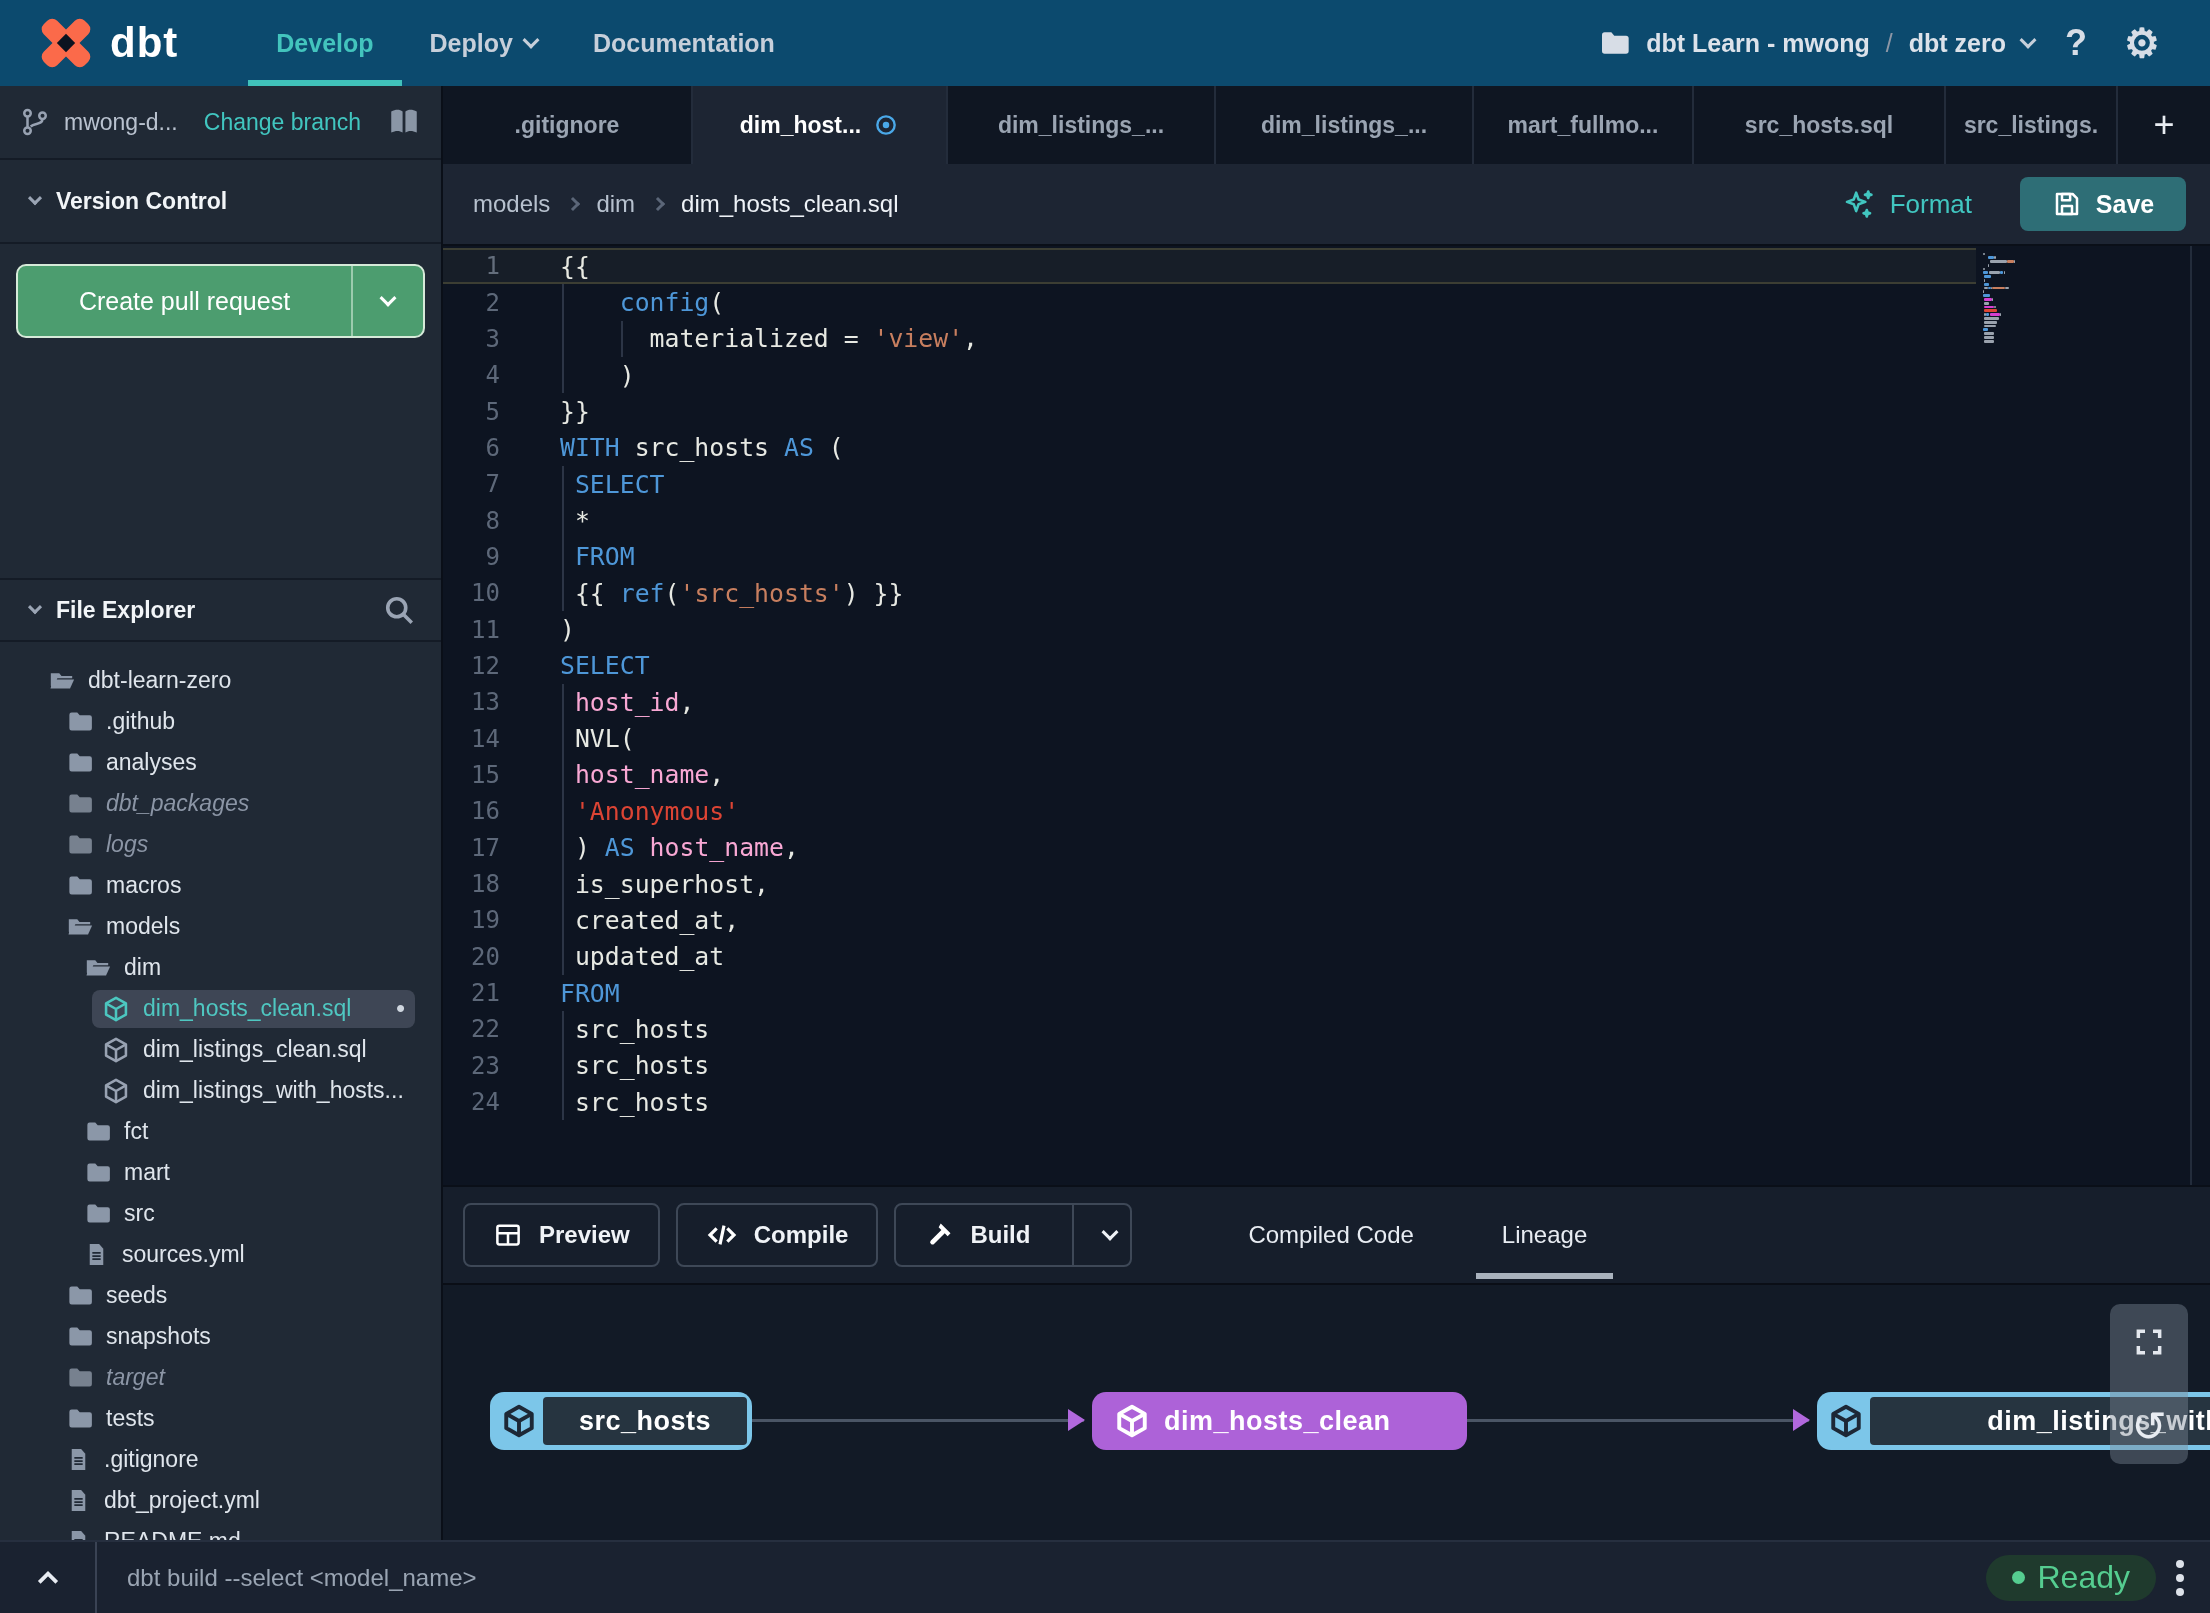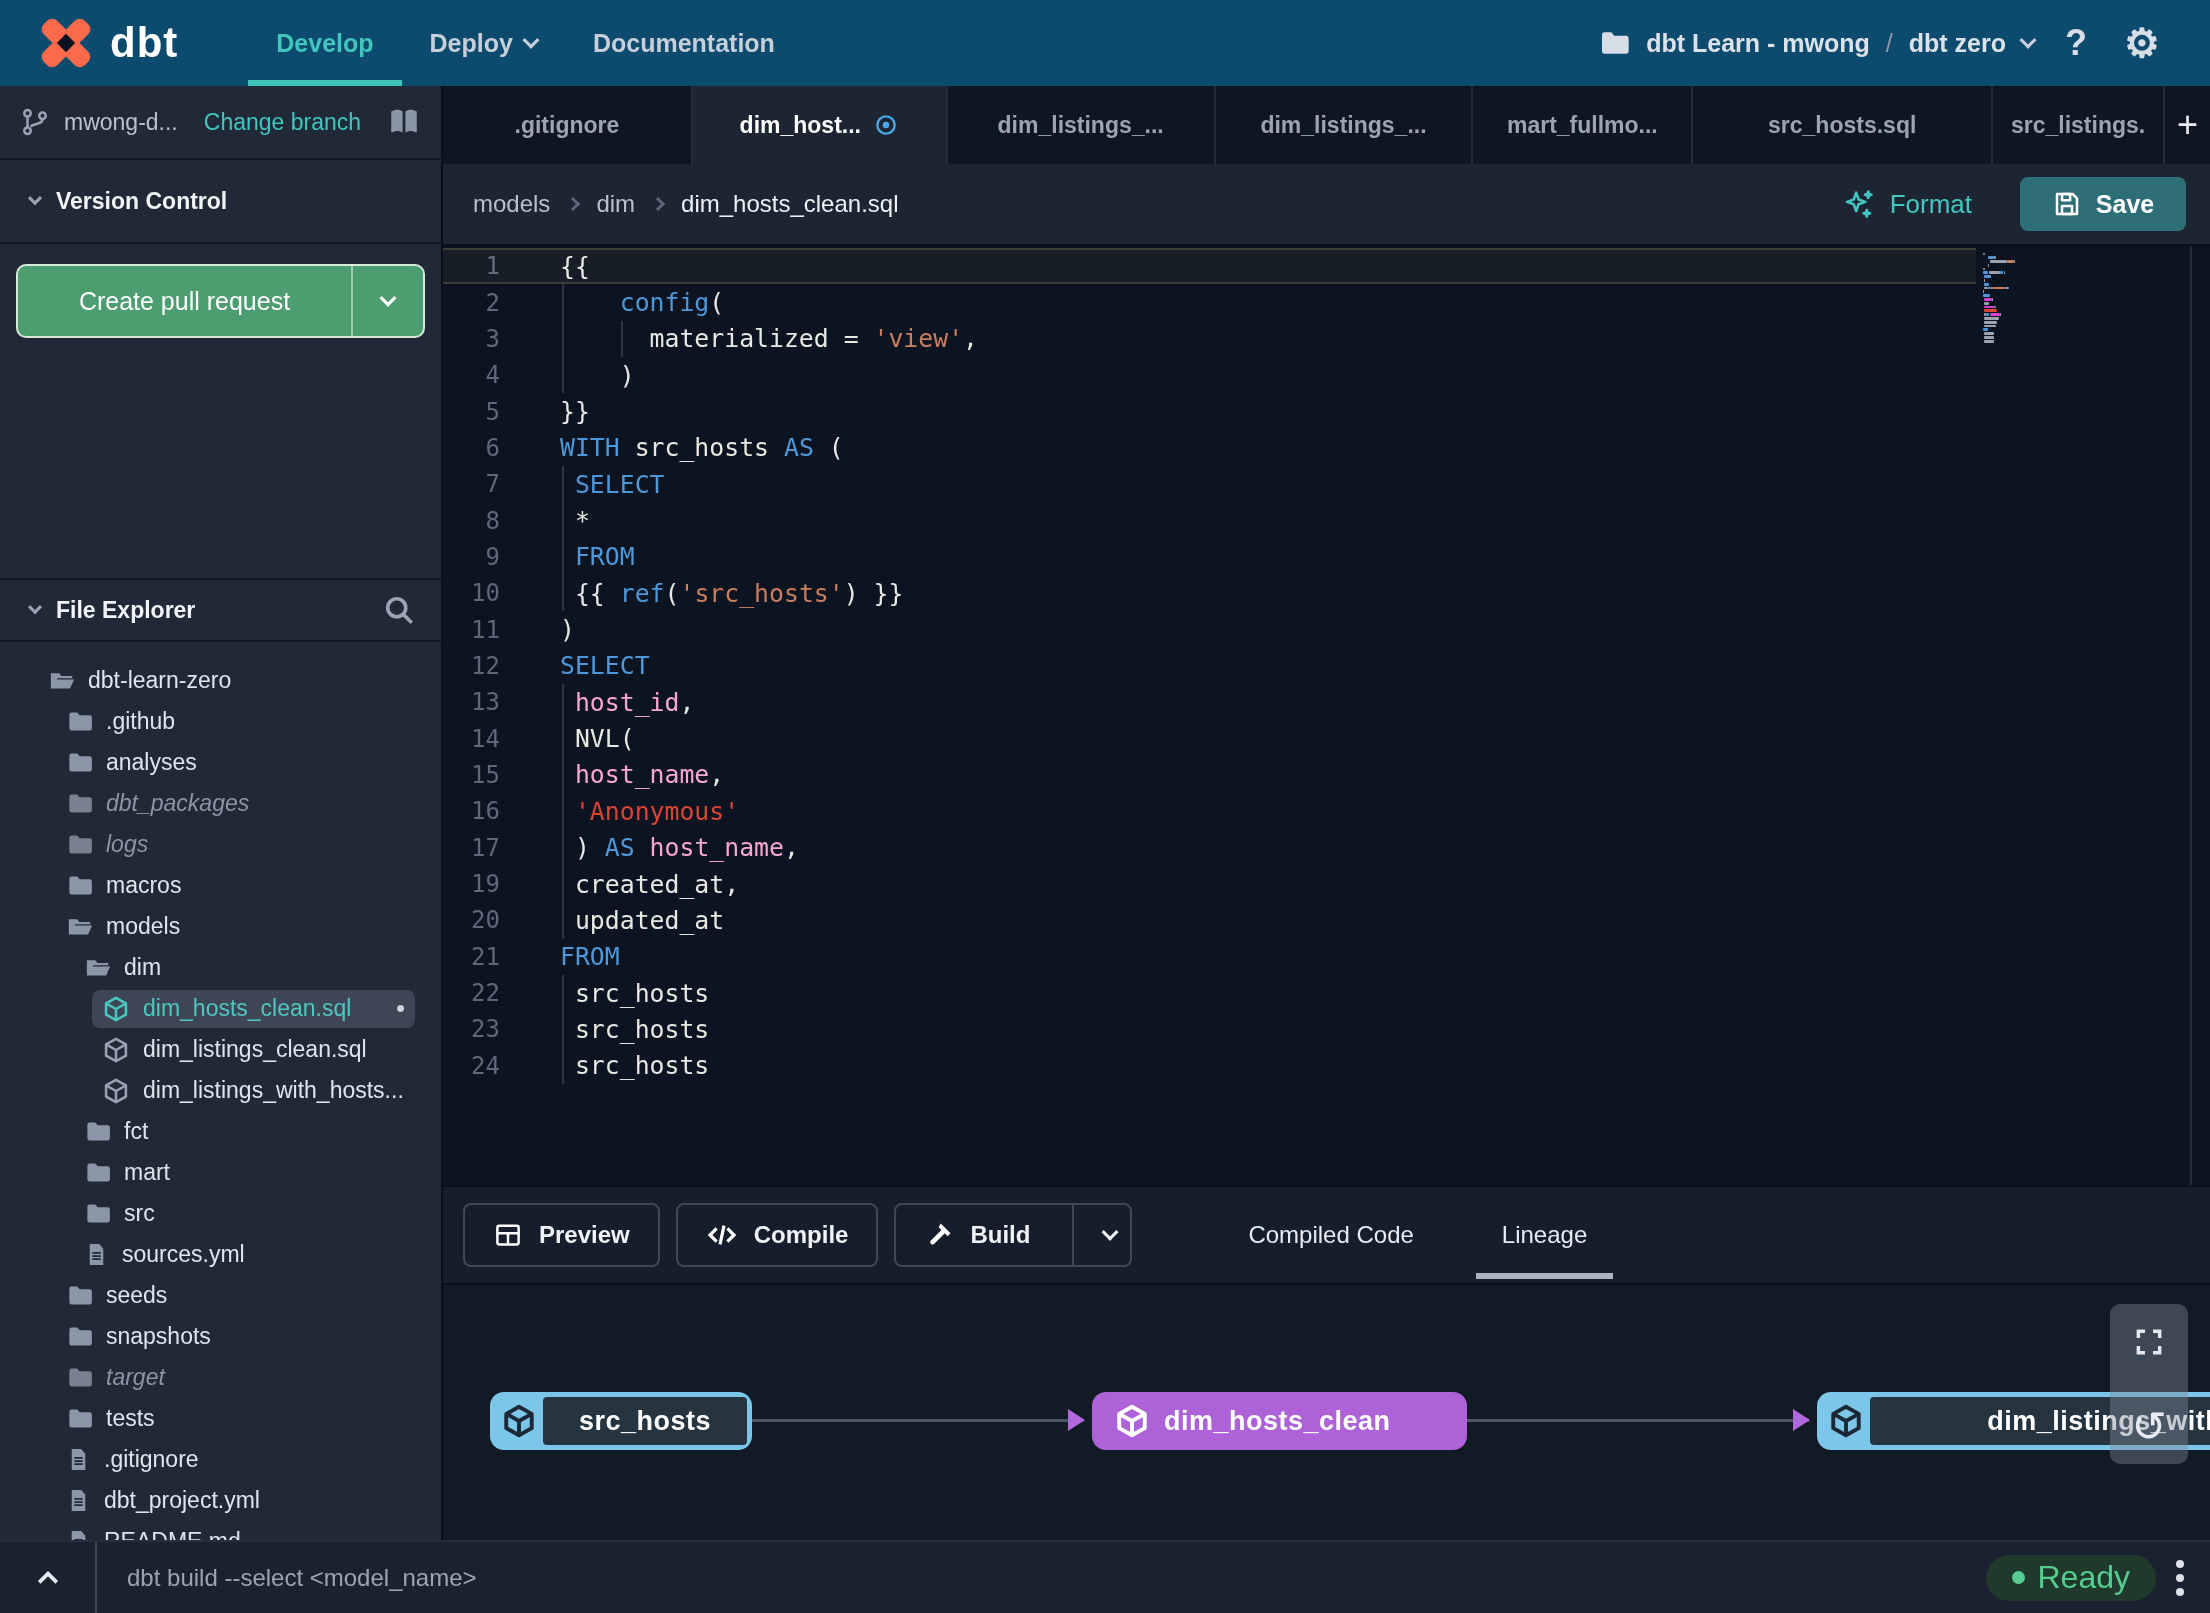--- a/index.html
+++ b/index.html
@@ -455,21 +455,21 @@
         </div>
         <div class="tab" style="width: 268px;">
           <span>dim_listings_...</span>
         </div>
         <div class="tab" style="width: 258px;">
           <span>dim_listings_...</span>
         </div>
         <div class="tab" style="width: 220px;">
           <span>mart_fullmo...</span>
         </div>
-        <div class="tab" style="width: 300px;">
+        <div class="tab" style="width: 252px;">
           <span>src_hosts.sql</span>
         </div>
         <div class="tab" style="width: 172px;">
           <span>src_listings.</span>
         </div>
         <div class="tab-plus">+</div>
       </div>
 
     <div class="breadcrumb-row">
       <span id="breadcrumb" style="display:flex;align-items:center;">
@@ -563,20 +563,24 @@
             <div class="ln">15</div>
             <div class="code-text"><span class="guide" style="left: 2px;"></span><span class="tk-d"> </span><span class="tk-m">host_name</span><span class="tk-d">,</span></div>
           </div>
           <div class="code-line">
             <div class="ln">16</div>
             <div class="code-text"><span class="guide" style="left: 2px;"></span><span class="tk-d"> </span><span class="tk-r">'Anonymous'</span></div>
           </div>
           <div class="code-line">
             <div class="ln">17</div>
             <div class="code-text"><span class="guide" style="left: 2px;"></span><span class="tk-d"> ) </span><span class="tk-k">AS</span><span class="tk-d"> </span><span class="tk-m">host_name</span><span class="tk-d">,</span></div>
+          </div>
+          <div class="code-line">
+            <div class="ln">18</div>
+            <div class="code-text"><span class="guide" style="left: 2px;"></span><span class="tk-d"> is_superhost,</span></div>
           </div>
           <div class="code-line">
             <div class="ln">19</div>
             <div class="code-text"><span class="guide" style="left: 2px;"></span><span class="tk-d"> created_at,</span></div>
           </div>
           <div class="code-line">
             <div class="ln">20</div>
             <div class="code-text"><span class="guide" style="left: 2px;"></span><span class="tk-d"> updated_at</span></div>
           </div>
           <div class="code-line">

